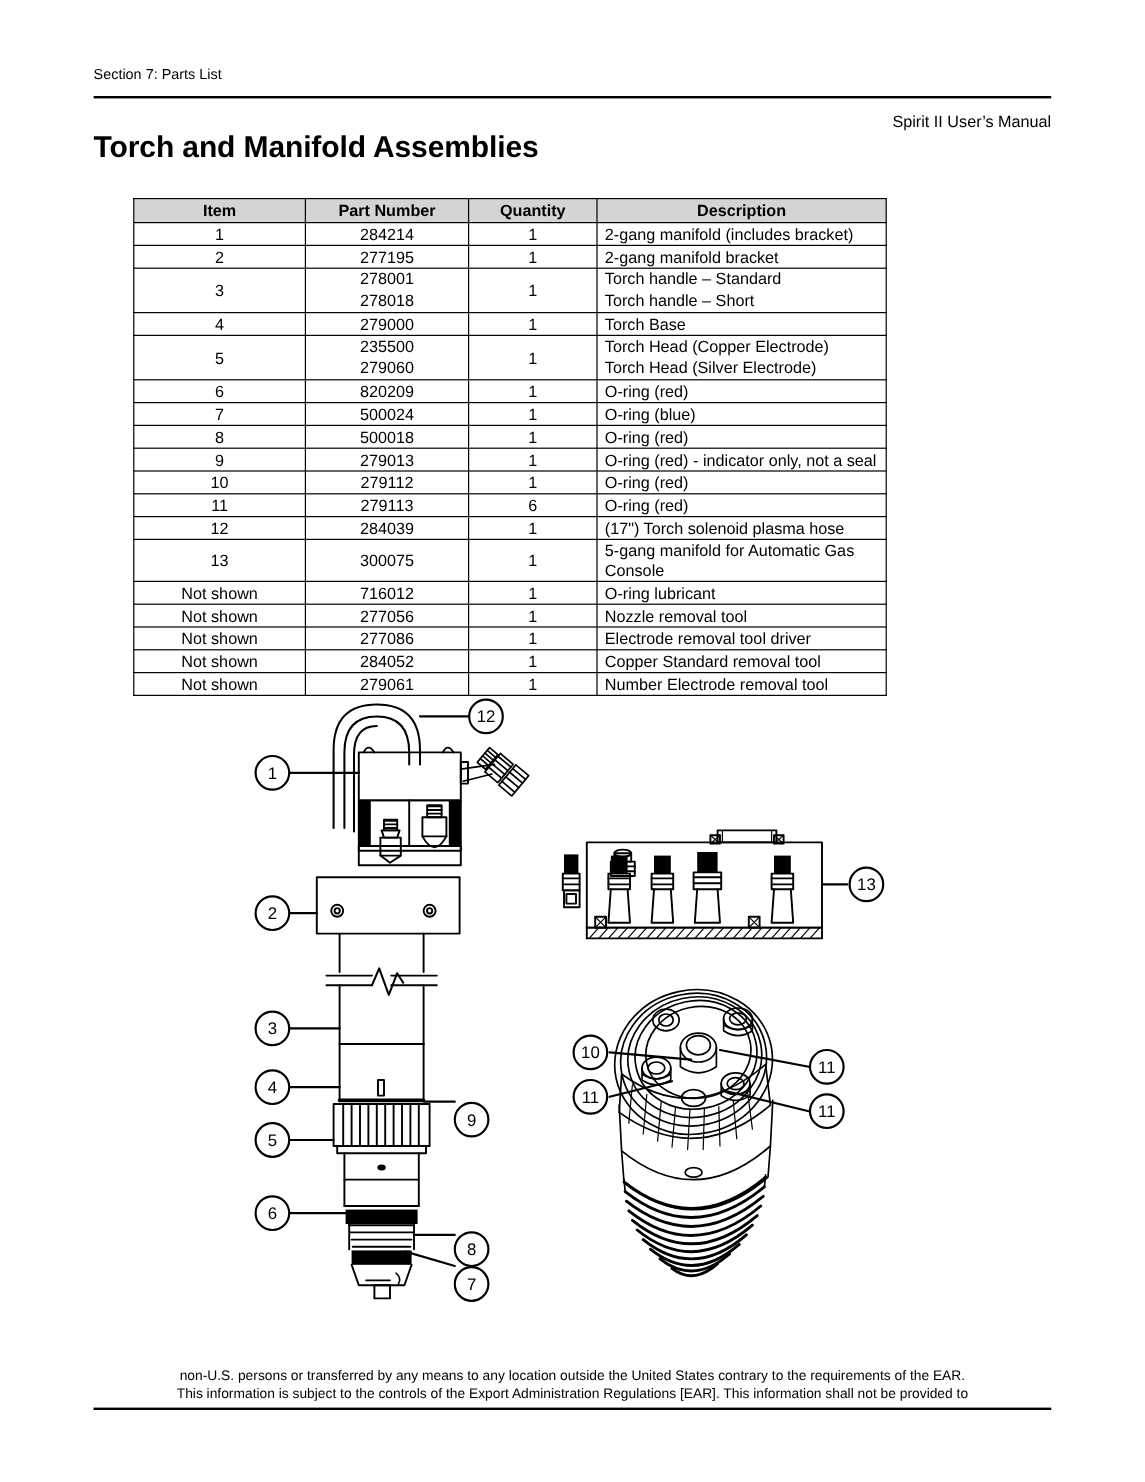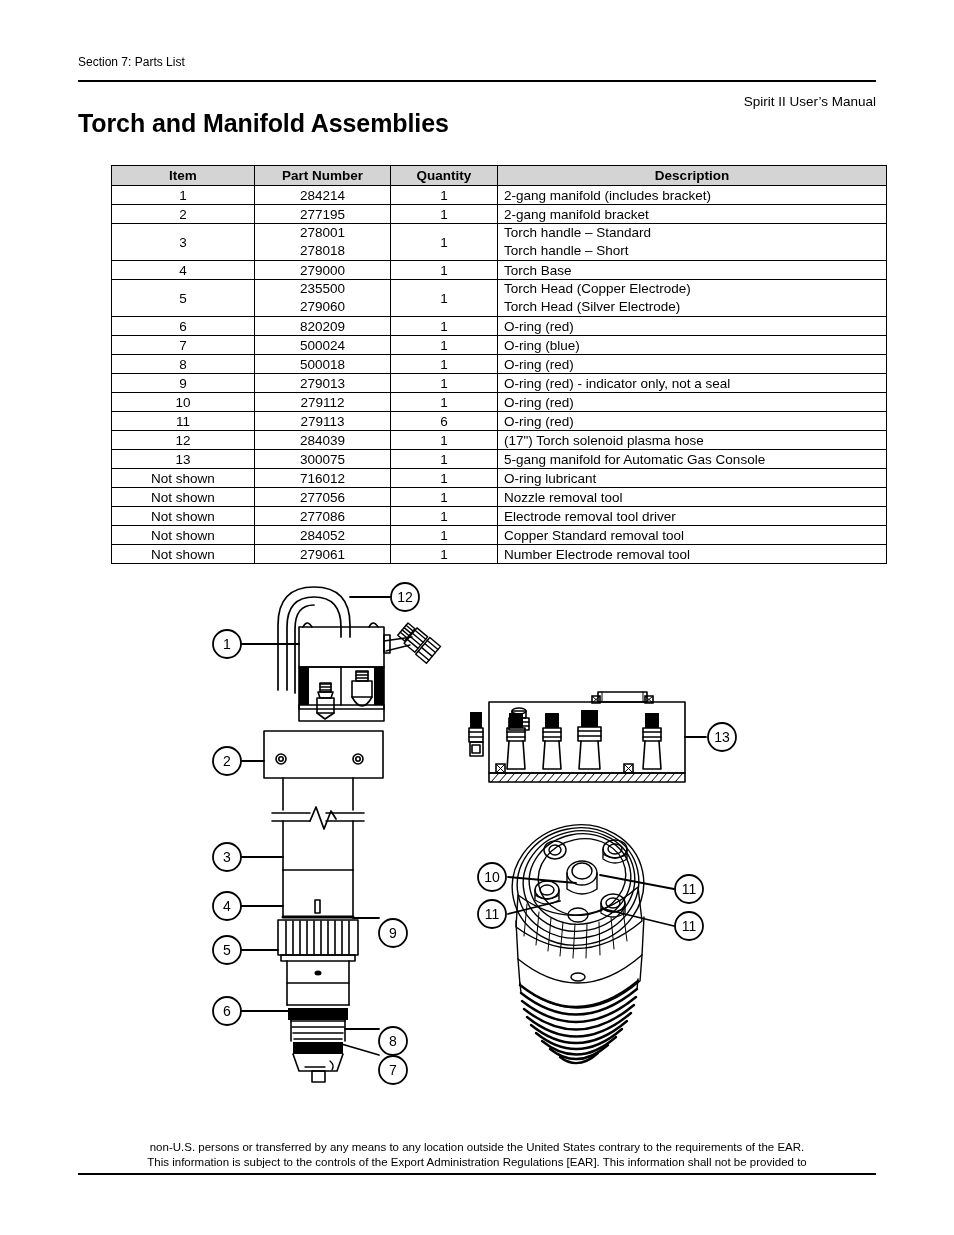--- a/index.html
+++ b/index.html
@@ -52,21 +52,21 @@
     font-weight: bold;
     letter-spacing: -0.1px;
     line-height: 30px;
   }
 
   
   .parts-table {
     position: absolute;
     left: 111px;
     top: 165px;
-    width: 776px;
+    width: 628px;
     border-collapse: collapse;
     font-size: 13.5px;
   }
   .parts-table th,
   .parts-table td {
     border: 1px solid #000;
     padding: 0 4px;
     height: 18px;
     line-height: 17px;
     vertical-align: middle;

